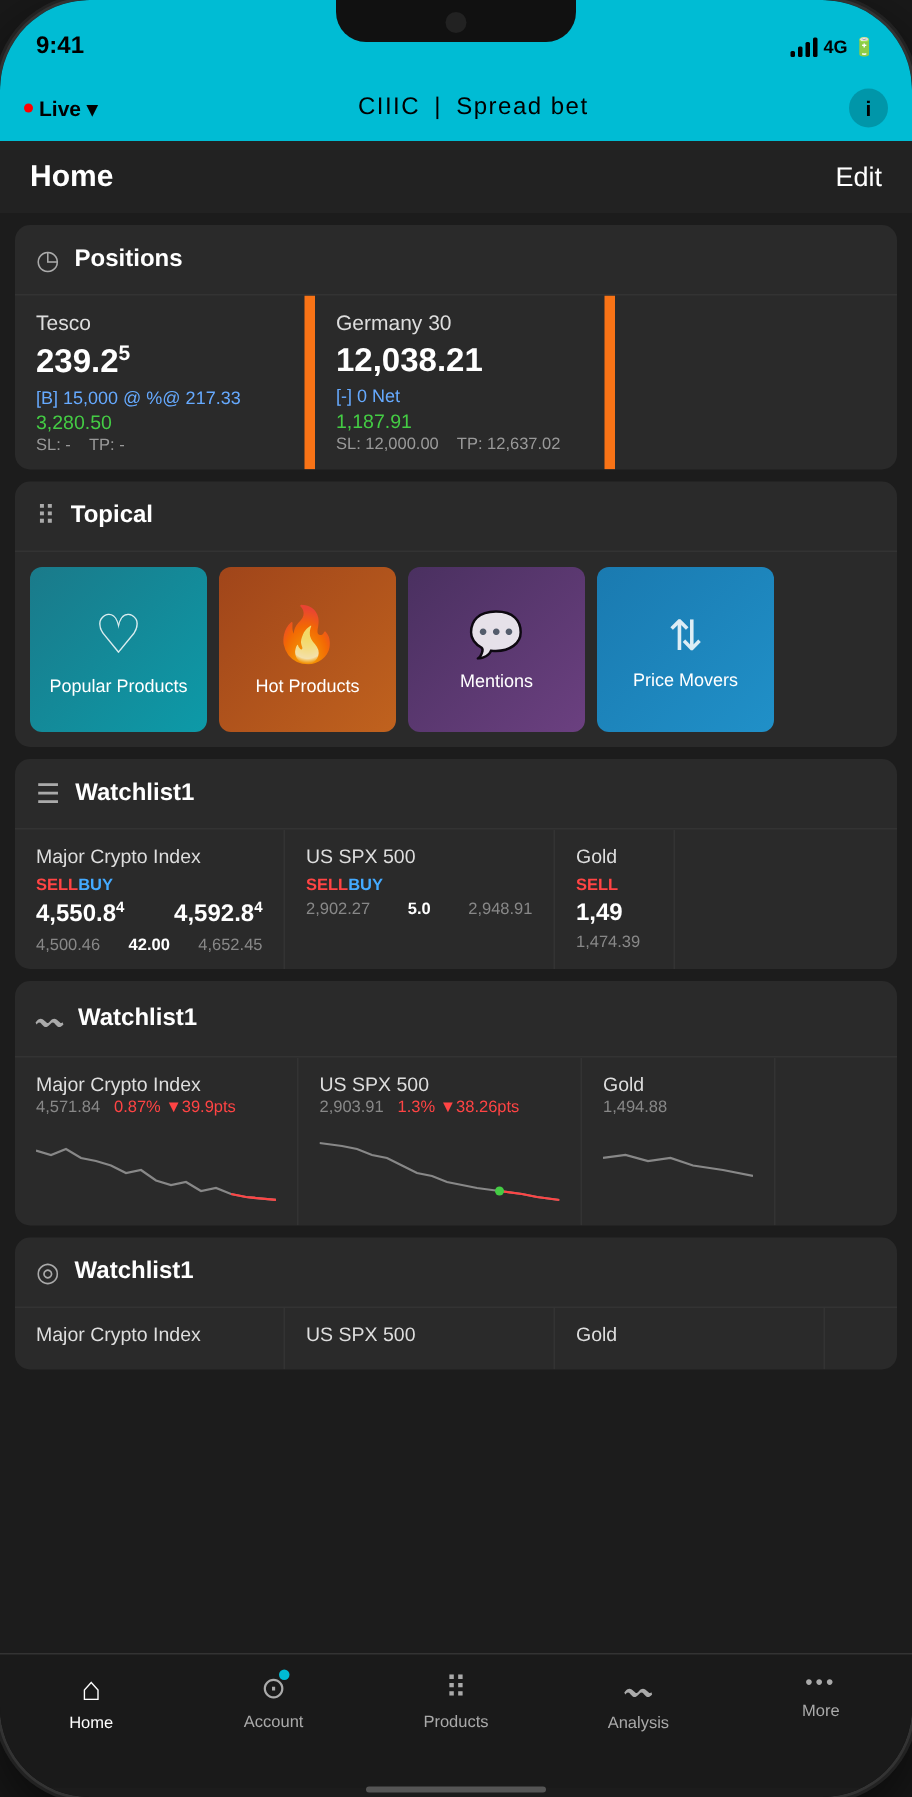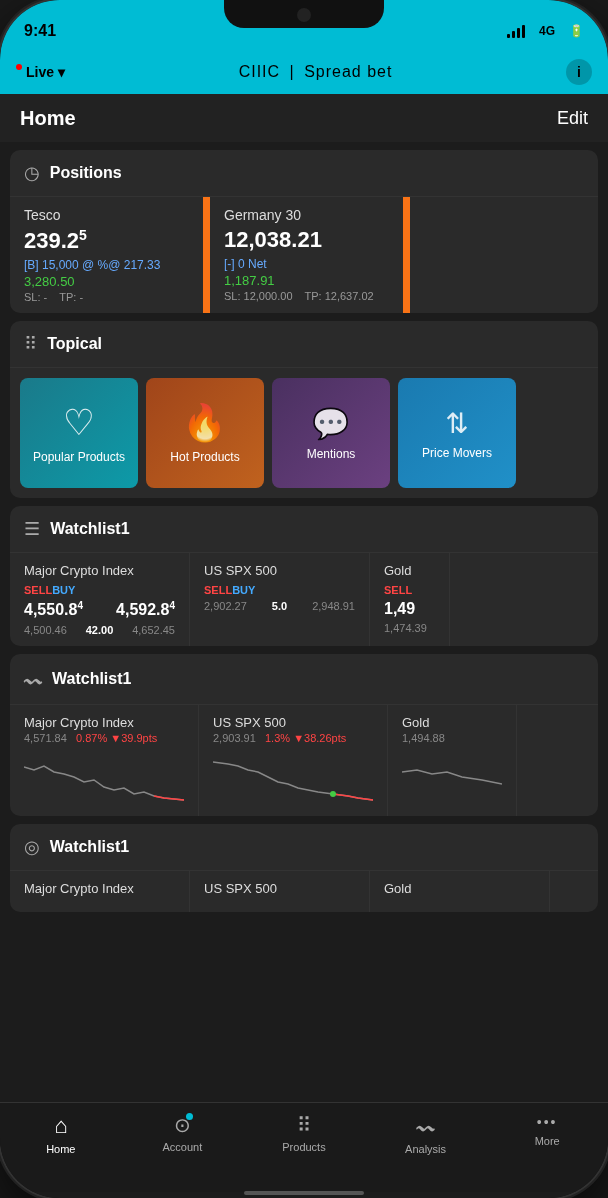--- a/index.html
+++ b/index.html
@@ -40,21 +40,21 @@
       flex-shrink: 0;
     }
     .status-time {
       color: #000;
       font-weight: 700;
       font-size: 16px;
     }
     .status-icons {
       display: flex;
       align-items: center;
-      gap: 14px;
+      gap: 4px;
       color: #000;
       font-size: 12px;
       font-weight: 600;
     }
     .signal-bars {
       display: flex;
       align-items: flex-end;
       gap: 2px;
       height: 14px;
     }
@@ -68,20 +68,21 @@
       background: #00bcd4;
       height: 44px;
       display: flex;
       align-items: center;
       justify-content: space-between;
       padding: 0 16px;
       flex-shrink: 0;
     }
     .live-badge {
       display: flex;
+      align-items: center;
       gap: 4px;
       color: #000;
       font-size: 14px;
       font-weight: 600;
     }
     .live-dot {
       width: 6px;
       height: 6px;
       background: red;
       border-radius: 50%;

